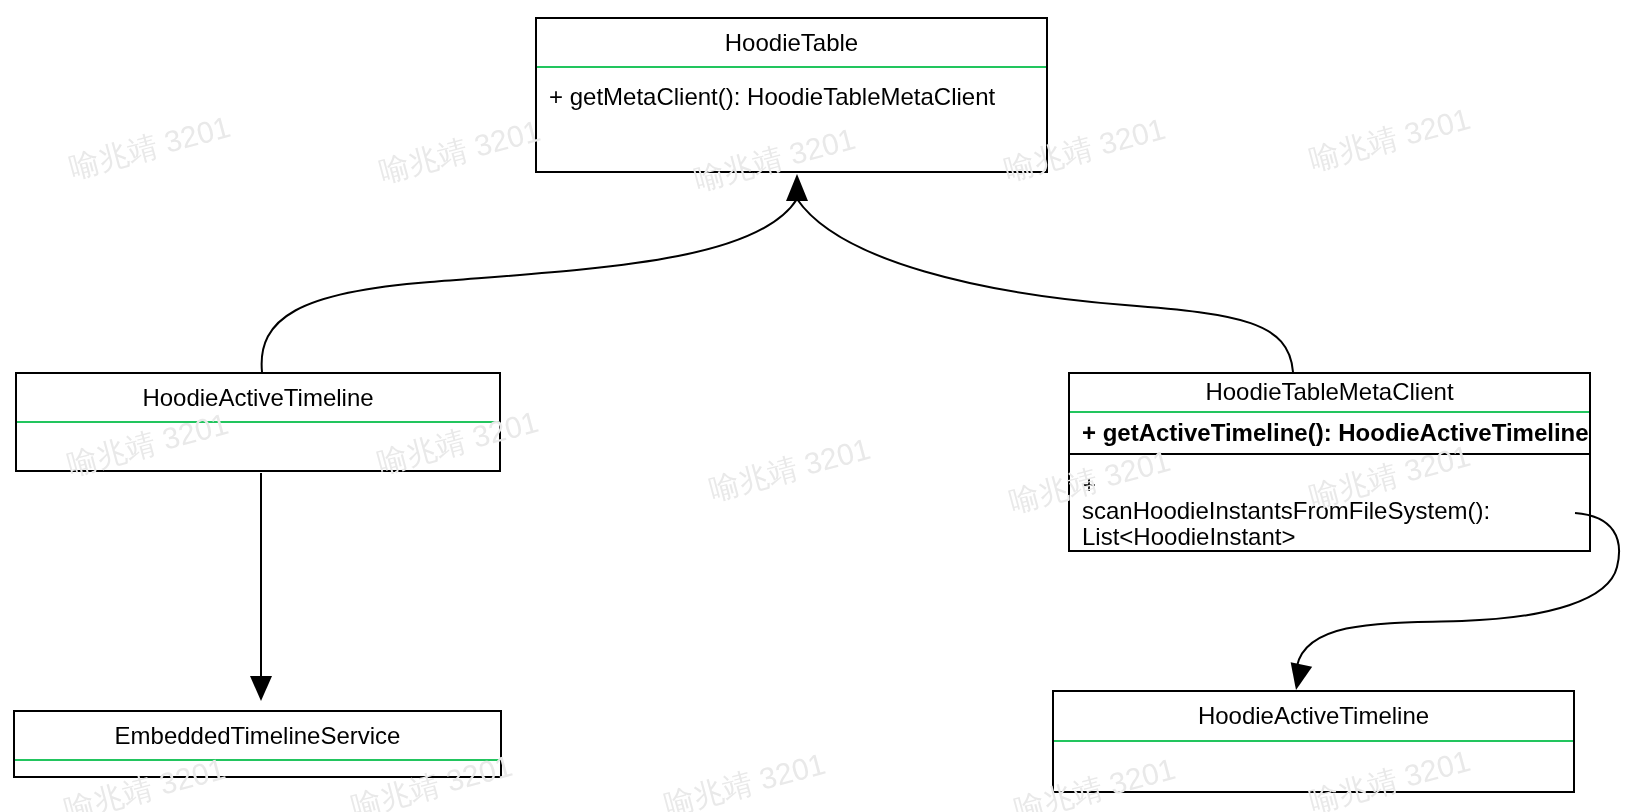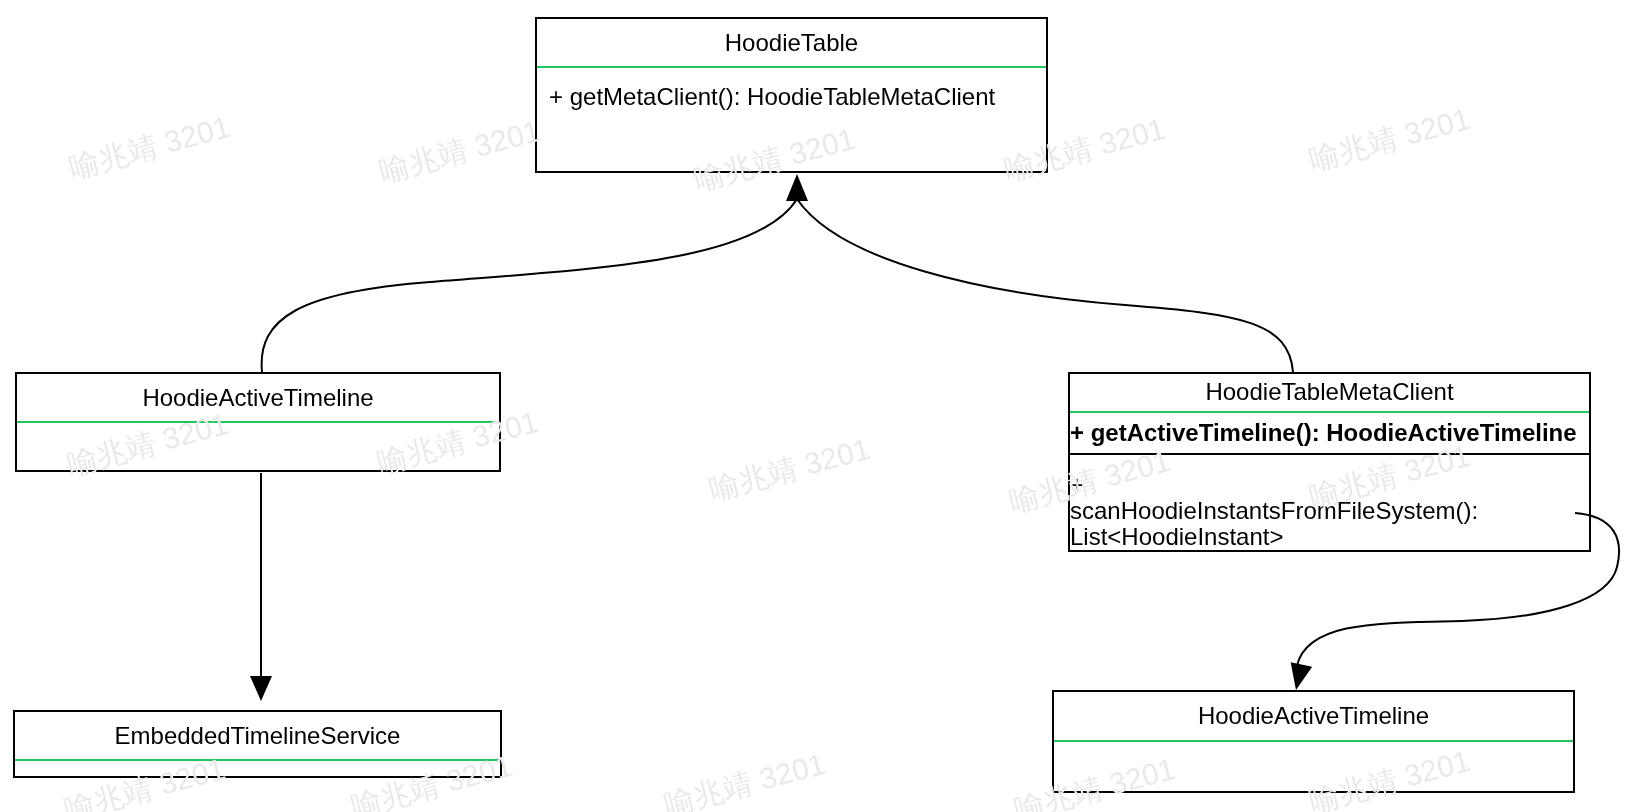--- a/index.html
+++ b/index.html
@@ -47,21 +47,21 @@
     color: #000000;
   }
   .uml-methods .uml-method {
     line-height: 26px;
     white-space: nowrap;
     margin-bottom: 26px;
   }
   .uml-row {
     font-size: 24px;
     color: #000000;
-    padding-left: 0;
+    padding-left: 12px;
     display: flex;
     align-items: center;
   }
   .uml-row.bold { font-weight: bold; }
   .uml-row.divider { border-bottom: 2px solid #000000; }
   .uml-row.wrap {
     align-items: flex-start;
     padding-top: 17px;
     line-height: 26px;
   }

